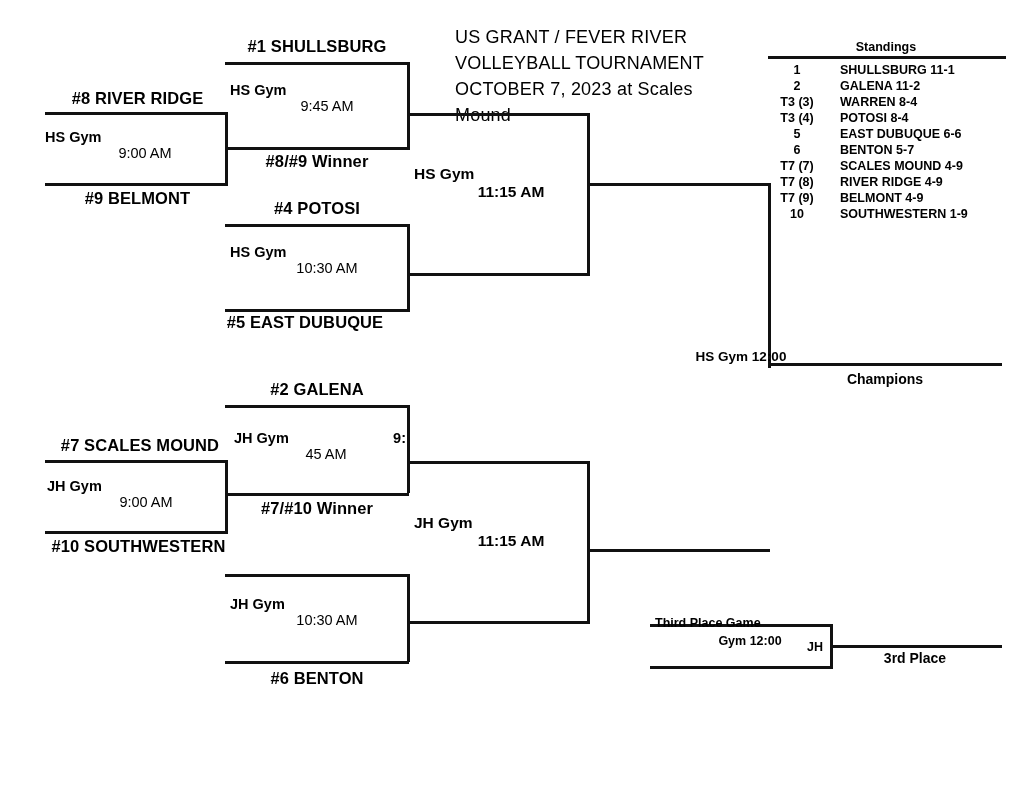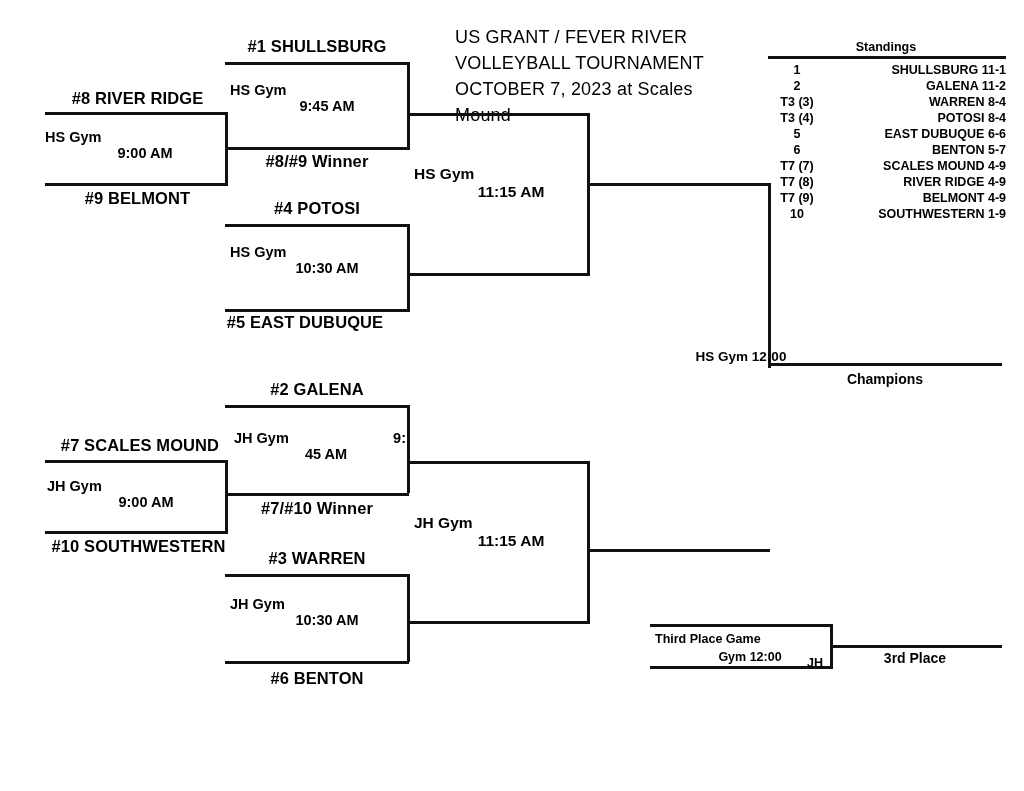--- a/index.html
+++ b/index.html
@@ -50,21 +50,21 @@
     font-weight: bold;
     letter-spacing: .1px;
     text-align: center;
   }
   .gym {
     font-size: 14.5px;
     font-weight: bold;
   }
   .time {
     font-size: 14.5px;
-    font-weight: bold;
+    font-weight: normal;
   }
   .slot-wrap {
     position: absolute;
   }
   .slot-wrap .l1 {
     position: relative;
     display: block;
     white-space: nowrap;
   }
   .slot-wrap .l1 .right {
@@ -136,21 +136,21 @@
   #standings td {
     padding: 1px 0;
     vertical-align: top;
   }
   #standings td.rank {
     width: 62px;
     text-align: center;
     padding-right: 6px;
   }
   #standings td.tname {
-    text-align: right;
+    text-align: left;
     padding-left: 6px;
   }
 </style>
 </head>
 <body>
 
 <div id="canvas">
 
   <div class="title-block" style="left:455px; top:24px; width:280px;">
     <div>US GRANT / FEVER RIVER</div>
@@ -260,21 +260,20 @@
   <div class="vline" style="left:407px; top:405px; height:88px;"></div>
   <div class="hline" style="left:225px; top:493px; width:184px;"></div>
   <div class="txt team" style="left:222px; top:499px; width:190px;">#7/#10 Winner</div>
   <div class="slot-wrap" style="left:234px; top:430px; width:172px;">
     <span class="l1 gym">
       <span>JH Gym</span><span class="right">9:</span>
     </span>
     <span class="l2 time" style="padding-left:12px;">45 AM</span>
   </div>
 
-  <div class="txt team" style="left:222px; top:549px; width:190px;">#3 WARREN</div>
   <div class="hline" style="left:225px; top:574px; width:184px;"></div>
   <div class="vline" style="left:407px; top:574px; height:88px;"></div>
   <div class="hline" style="left:225px; top:661px; width:184px;"></div>
   <div class="txt team" style="left:222px; top:669px; width:190px;">#6 BENTON</div>
   <div class="slot-wrap" style="left:230px; top:596px; width:176px;">
     <span class="l1 gym">JH Gym</span>
     <span class="l2 time" style="padding-left:18px;">10:30 AM</span>
   </div>
 
   <div class="hline" style="left:407px; top:461px; width:183px;"></div>
@@ -293,21 +292,21 @@
     <div>HS Gym  12:00</div>
   </div>
 
   <div class="hline" style="left:768px; top:363px; width:234px;"></div>
   <div class="bigword" style="left:768px; top:371px; width:234px;">Champions</div>
 
   <div class="hline" style="left:650px; top:624px; width:182px;"></div>
   <div class="vline" style="left:830px; top:624px; height:45px;"></div>
   <div class="hline" style="left:650px; top:666px; width:182px;"></div>
 
-  <div class="thirdbox-txt" style="left:655px; top:630px; width:168px;">
+  <div class="thirdbox-txt" style="left:655px; top:614px; width:168px;">
     <span class="r1">
       <span>Third Place Game</span><span class="right">JH</span>
     </span>
     <span class="r2" style="padding-left:22px;">Gym  12:00</span>
   </div>
 
   <div class="hline" style="left:830px; top:645px; width:172px;"></div>
   <div class="bigword" style="left:828px; top:650px; width:174px;">3rd Place</div>
 
 </div>

